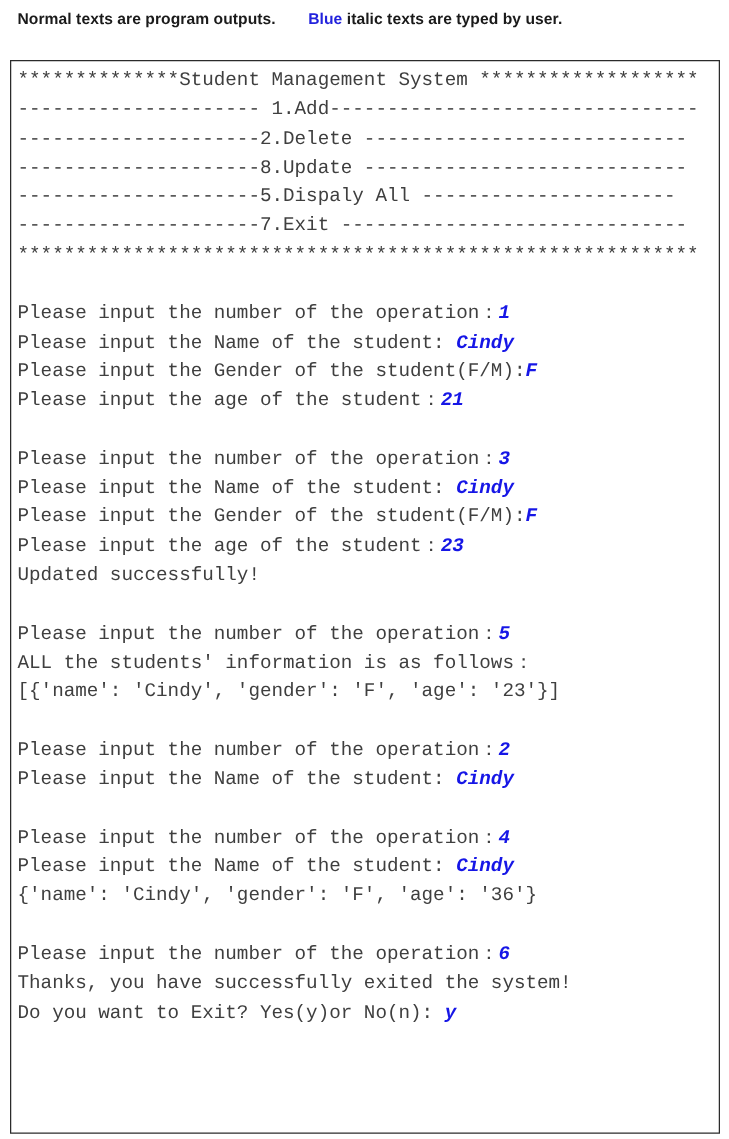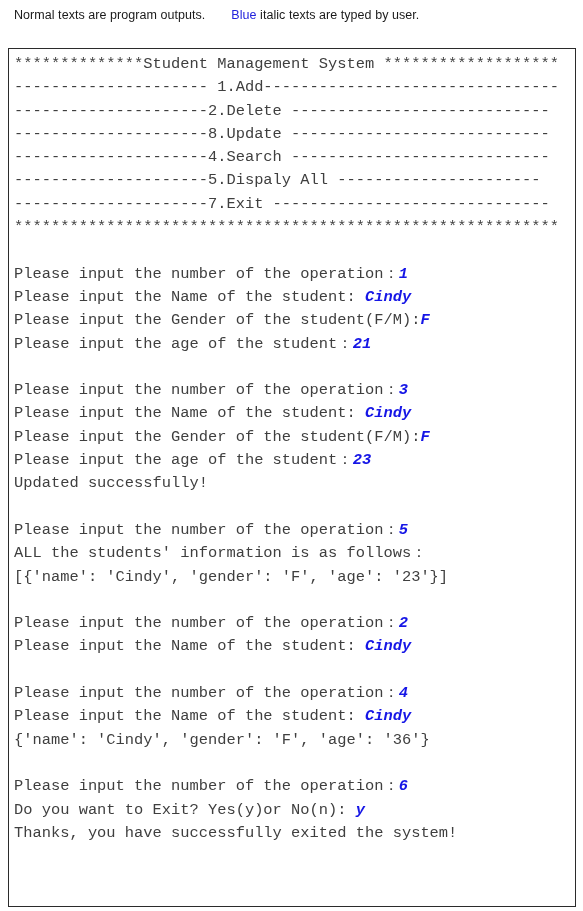--- a/index.html
+++ b/index.html
@@ -19,20 +19,21 @@
   #caption {
     position: absolute;
     left: 14px;
     top: 7px;
     font-family: "Liberation Sans", sans-serif;
     font-size: 12.5px;
     line-height: 16px;
     color: #1a1a1a;
     white-space: pre;
     letter-spacing: 0.05px;
+    font-weight: bold;
   }
   #caption .gap {
     display: inline-block;
     width: 26px;
   }
   #caption .blue-word {
     color: #2222dd;
   }
 
   
@@ -76,21 +77,20 @@
 <body>
 
 <div id="caption"><span>Normal texts are program outputs.</span><span class="gap"></span><span class="blue-word">Blue</span><span> italic texts are typed by user.</span></div>
 
 <div id="console-box">
   <div id="console-lines">
       <div class="line"><span>**************Student Management System *******************</span></div>
       <div class="line"><span>--------------------- 1.Add--------------------------------</span></div>
       <div class="line"><span>---------------------2.Delete ----------------------------</span></div>
       <div class="line"><span>---------------------8.Update ----------------------------</span></div>
-      <div class="line"><span>---------------------4.Search ----------------------------</span></div>
       <div class="line"><span>---------------------5.Dispaly All ----------------------</span></div>
       <div class="line"><span>---------------------7.Exit ------------------------------</span></div>
       <div class="line"><span>***********************************************************</span></div>
       <div class="line blank"><span>&nbsp;</span></div>
       <div class="line"><span>Please input the number of the operation：</span><span class="u">1</span></div>
       <div class="line"><span>Please input the Name of the student: </span><span class="u">Cindy</span></div>
       <div class="line"><span>Please input the Gender of the student(F/M):</span><span class="u">F</span></div>
       <div class="line"><span>Please input the age of the student：</span><span class="u">21</span></div>
       <div class="line blank"><span>&nbsp;</span></div>
       <div class="line"><span>Please input the number of the operation：</span><span class="u">3</span></div>
@@ -104,16 +104,16 @@
       <div class="line"><span>[{'name': 'Cindy', 'gender': 'F', 'age': '23'}]</span></div>
       <div class="line blank"><span>&nbsp;</span></div>
       <div class="line"><span>Please input the number of the operation：</span><span class="u">2</span></div>
       <div class="line"><span>Please input the Name of the student: </span><span class="u">Cindy</span></div>
       <div class="line blank"><span>&nbsp;</span></div>
       <div class="line"><span>Please input the number of the operation：</span><span class="u">4</span></div>
       <div class="line"><span>Please input the Name of the student: </span><span class="u">Cindy</span></div>
       <div class="line"><span>{'name': 'Cindy', 'gender': 'F', 'age': '36'}</span></div>
       <div class="line blank"><span>&nbsp;</span></div>
       <div class="line"><span>Please input the number of the operation：</span><span class="u">6</span></div>
+      <div class="line"><span>Thanks, you have successfully exited the system!</span></div>
       <div class="line"><span>Do you want to Exit? Yes(y)or No(n): </span><span class="u">y</span></div>
-      <div class="line"><span>Thanks, you have successfully exited the system!</span></div>
     </div>
 </div>
 
 </body></html>

